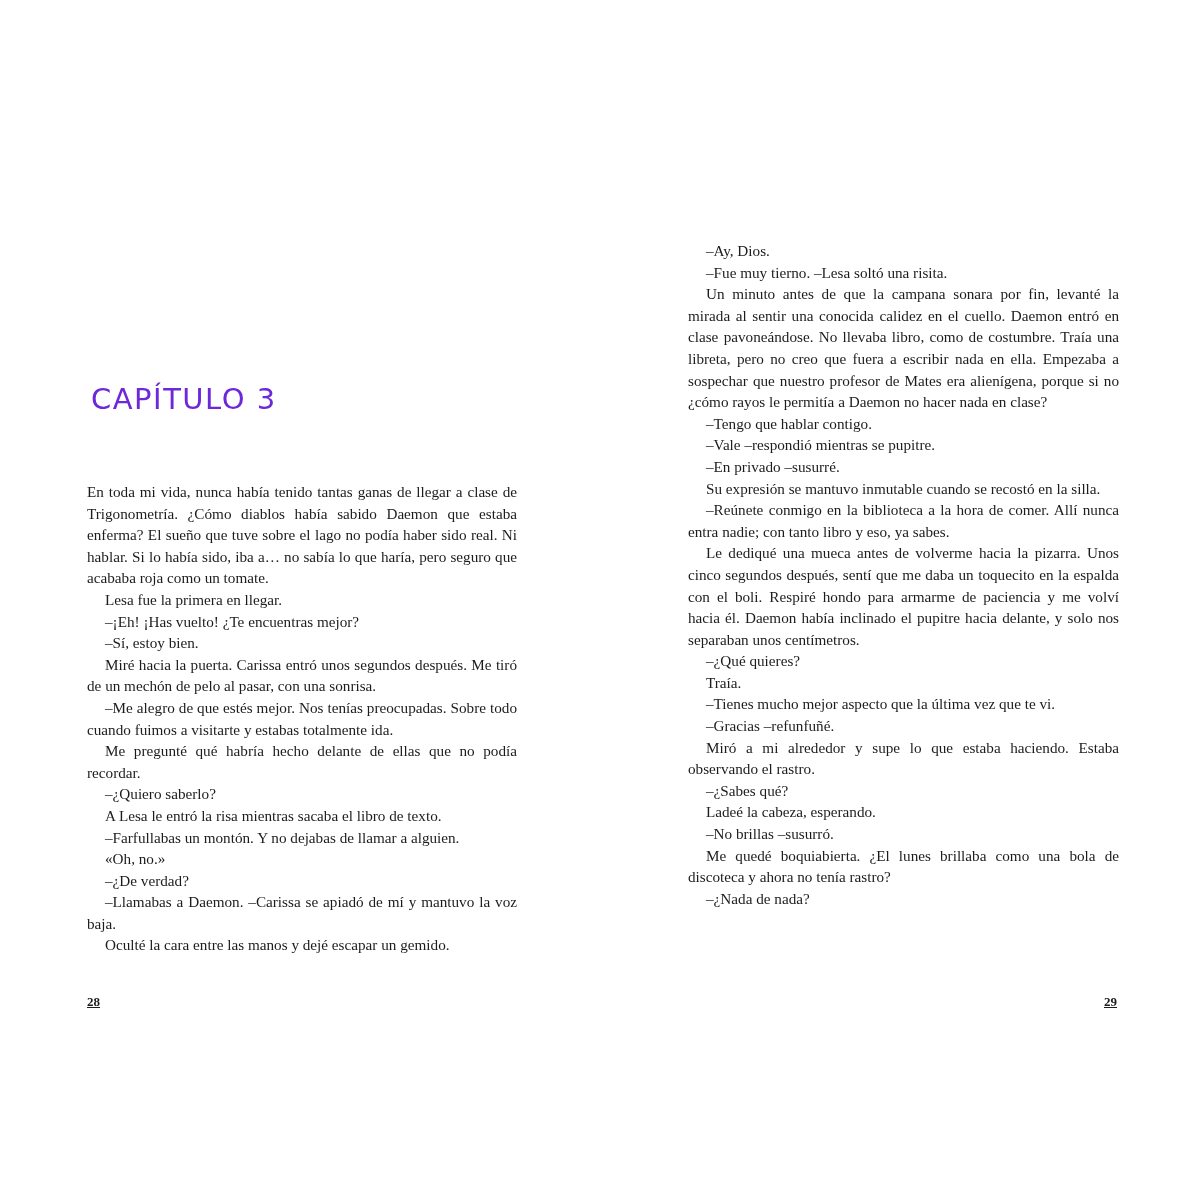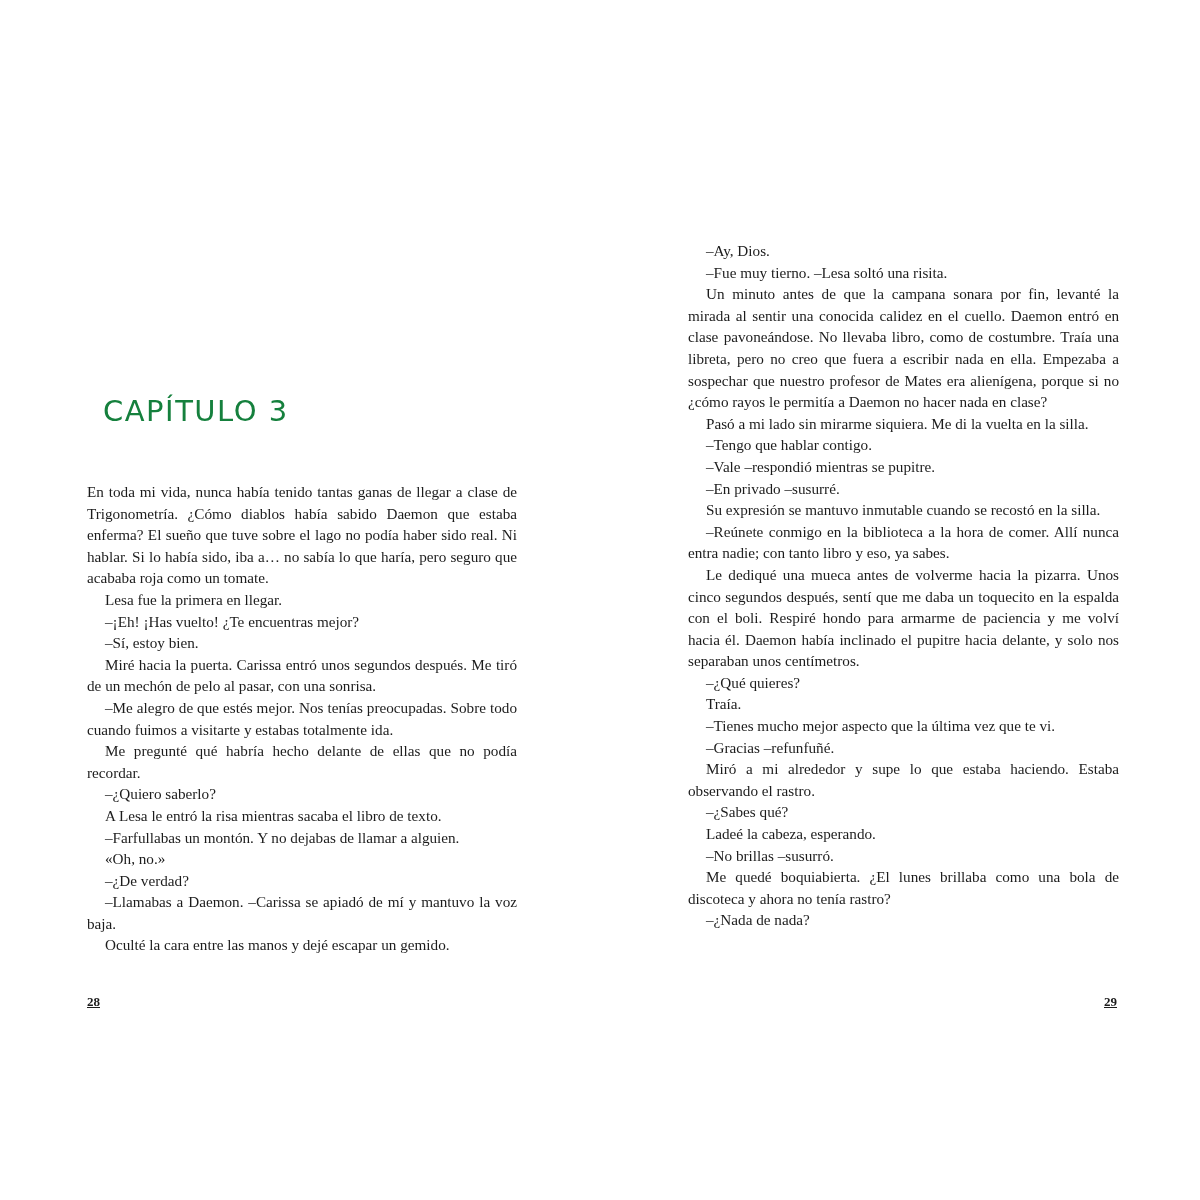--- a/index.html
+++ b/index.html
@@ -3,21 +3,21 @@
 <meta charset="utf-8">
 <style>
   html, body { margin:0; padding:0; background:#ffffff; }
   body { width:1200px; height:1200px; position:relative; overflow:hidden; }
   .page { position:absolute; top:0; height:1200px; }
   .page-left { left:87px; width:430px; }
   .page-right { left:688px; width:431px; }
   .chapter-title {
     position:absolute; left:0; top:378px;
     font-family:"DejaVu Sans", sans-serif; font-size:29px; letter-spacing:1.5px;
-    color:#15803d; font-weight:normal; margin:16px; white-space:nowrap;
+    color:#6d28d9; font-weight:normal; margin:4px; white-space:nowrap;
   }
   .body-text {
     position:absolute; left:0; right:0;
     font-family:"Liberation Serif", serif; font-size:15.2px; line-height:21.6px;
     color:#1c1c1c; text-align:justify;
   }
   .page-left .body-text { top:481px; }
   .page-right .body-text { top:200px;margin-top:40px; }
   .body-text p { margin:0; text-indent:18px; }
   .body-text p.noindent { text-indent:0; }
@@ -50,21 +50,20 @@
     <p>Oculté la cara entre las manos y dejé escapar un gemido.</p>
   </div>
   <div class="folio">28</div>
 </div>
 
 <div class="page page-right">
   <div class="body-text">
     <p>–Ay, Dios.</p>
     <p>–Fue muy tierno. –Lesa soltó una risita.</p>
     <p>Un minuto antes de que la campana sonara por fin, levanté la mirada al sentir una conocida calidez en el cuello. Daemon entró en clase pavoneándose. No llevaba libro, como de costumbre. Traía una libreta, pero no creo que fuera a escribir nada en ella. Empezaba a sospechar que nuestro profesor de Mates era alienígena, porque si no ¿cómo rayos le permitía a Daemon no hacer nada en clase?</p>
-    <p>Pasó a mi lado sin mirarme siquiera. Me di la vuelta en la silla.</p>
     <p>–Tengo que hablar contigo.</p>
     <p>–Vale –respondió mientras se pupitre.</p>
     <p>–En privado –susurré.</p>
     <p>Su expresión se mantuvo inmutable cuando se recostó en la silla.</p>
     <p>–Reúnete conmigo en la biblioteca a la hora de comer. Allí nunca entra nadie; con tanto libro y eso, ya sabes.</p>
     <p>Le dediqué una mueca antes de volverme hacia la pizarra. Unos cinco segundos después, sentí que me daba un toquecito en la espalda con el boli. Respiré hondo para armarme de paciencia y me volví hacia él. Daemon había inclinado el pupitre hacia delante, y solo nos separaban unos centímetros.</p>
     <p>–¿Qué quieres?</p>
     <p>Traía.</p>
     <p>–Tienes mucho mejor aspecto que la última vez que te vi.</p>
     <p>–Gracias –refunfuñé.</p>

